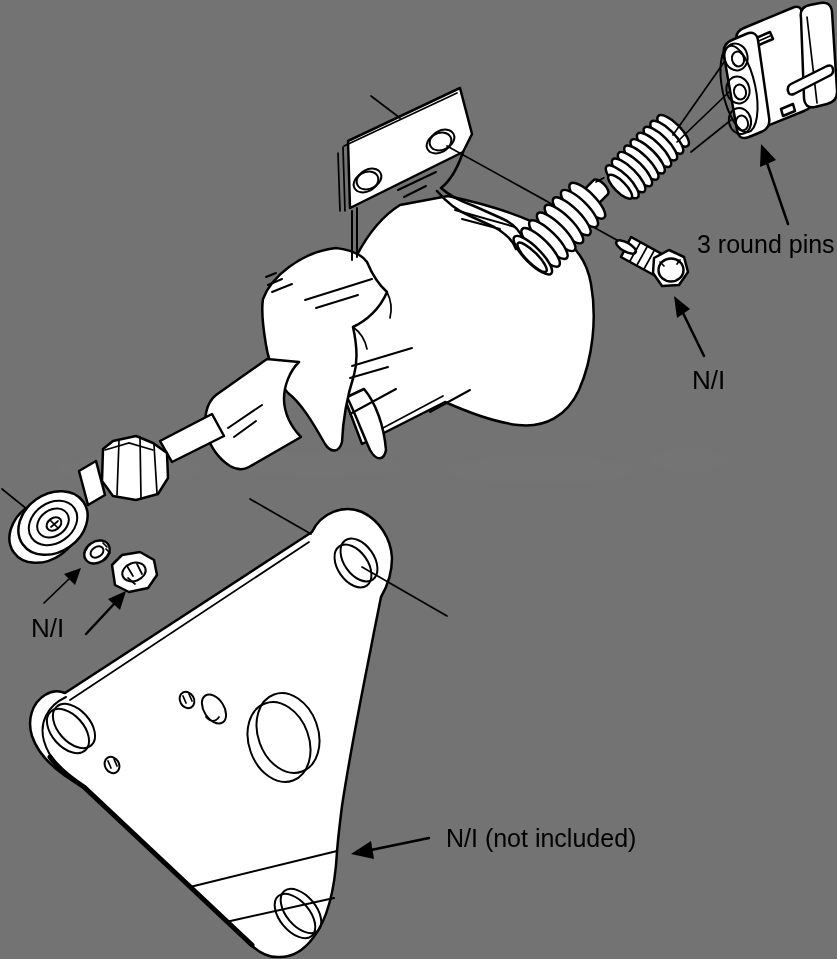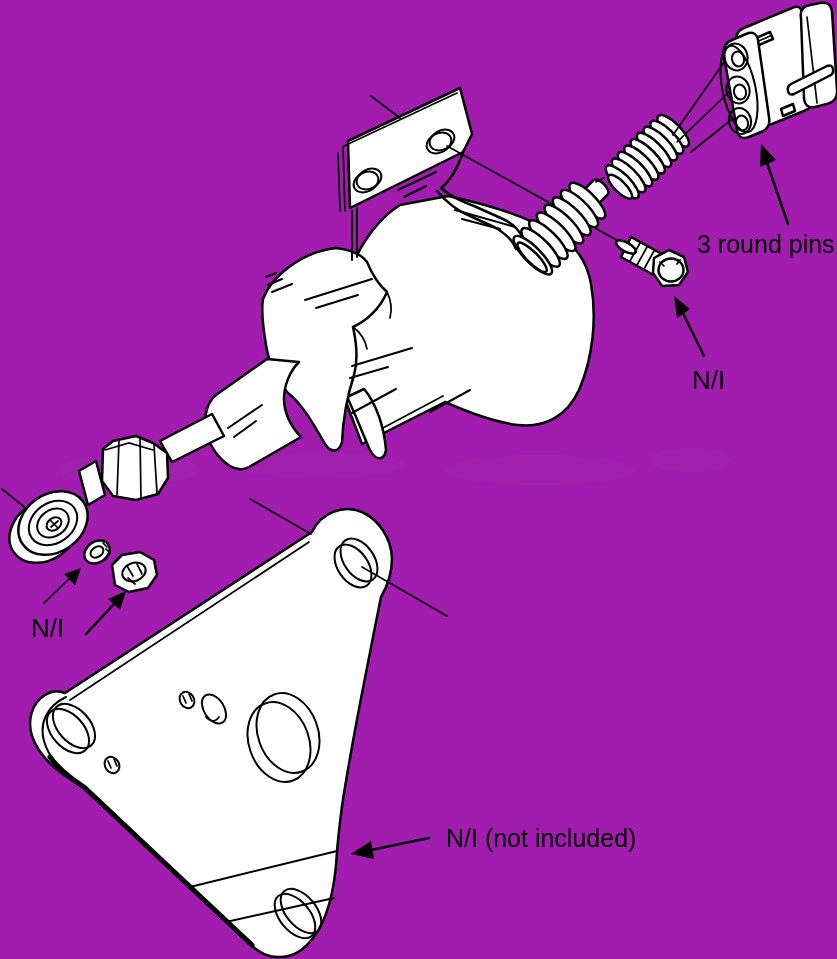--- a/index.html
+++ b/index.html
@@ -1,16 +1,16 @@
 <!DOCTYPE html>
 <html><head>
 <meta charset="utf-8">
 <style>
   html,body{margin:0;padding:0;background:#fff;}
-  .stage{position:relative;width:837px;height:959px;background:#a21caf;overflow:hidden;
+  .stage{position:relative;width:837px;height:959px;background:#737373;overflow:hidden;
          font-family:"Liberation Sans", sans-serif;}
   svg{position:absolute;left:0;top:0;}
   .ln  {fill:none;stroke:#000;stroke-width:2.5;stroke-linecap:round;stroke-linejoin:round;}
   .fw  {fill:#fff;stroke:#000;stroke-width:2.5;stroke-linecap:round;stroke-linejoin:round;}
   .thin{fill:none;stroke:#000;stroke-width:1.7;stroke-linecap:round;}
   .det {fill:none;stroke:#000;stroke-width:2;stroke-linecap:round;}
   .thick{fill:none;stroke:#000;stroke-width:5;stroke-linecap:round;}
   .ah  {fill:#000;stroke:none;}
   .lbl {font-family:"Liberation Sans", sans-serif;fill:#000;}
   .lbl-lg{font-size:25px;}

